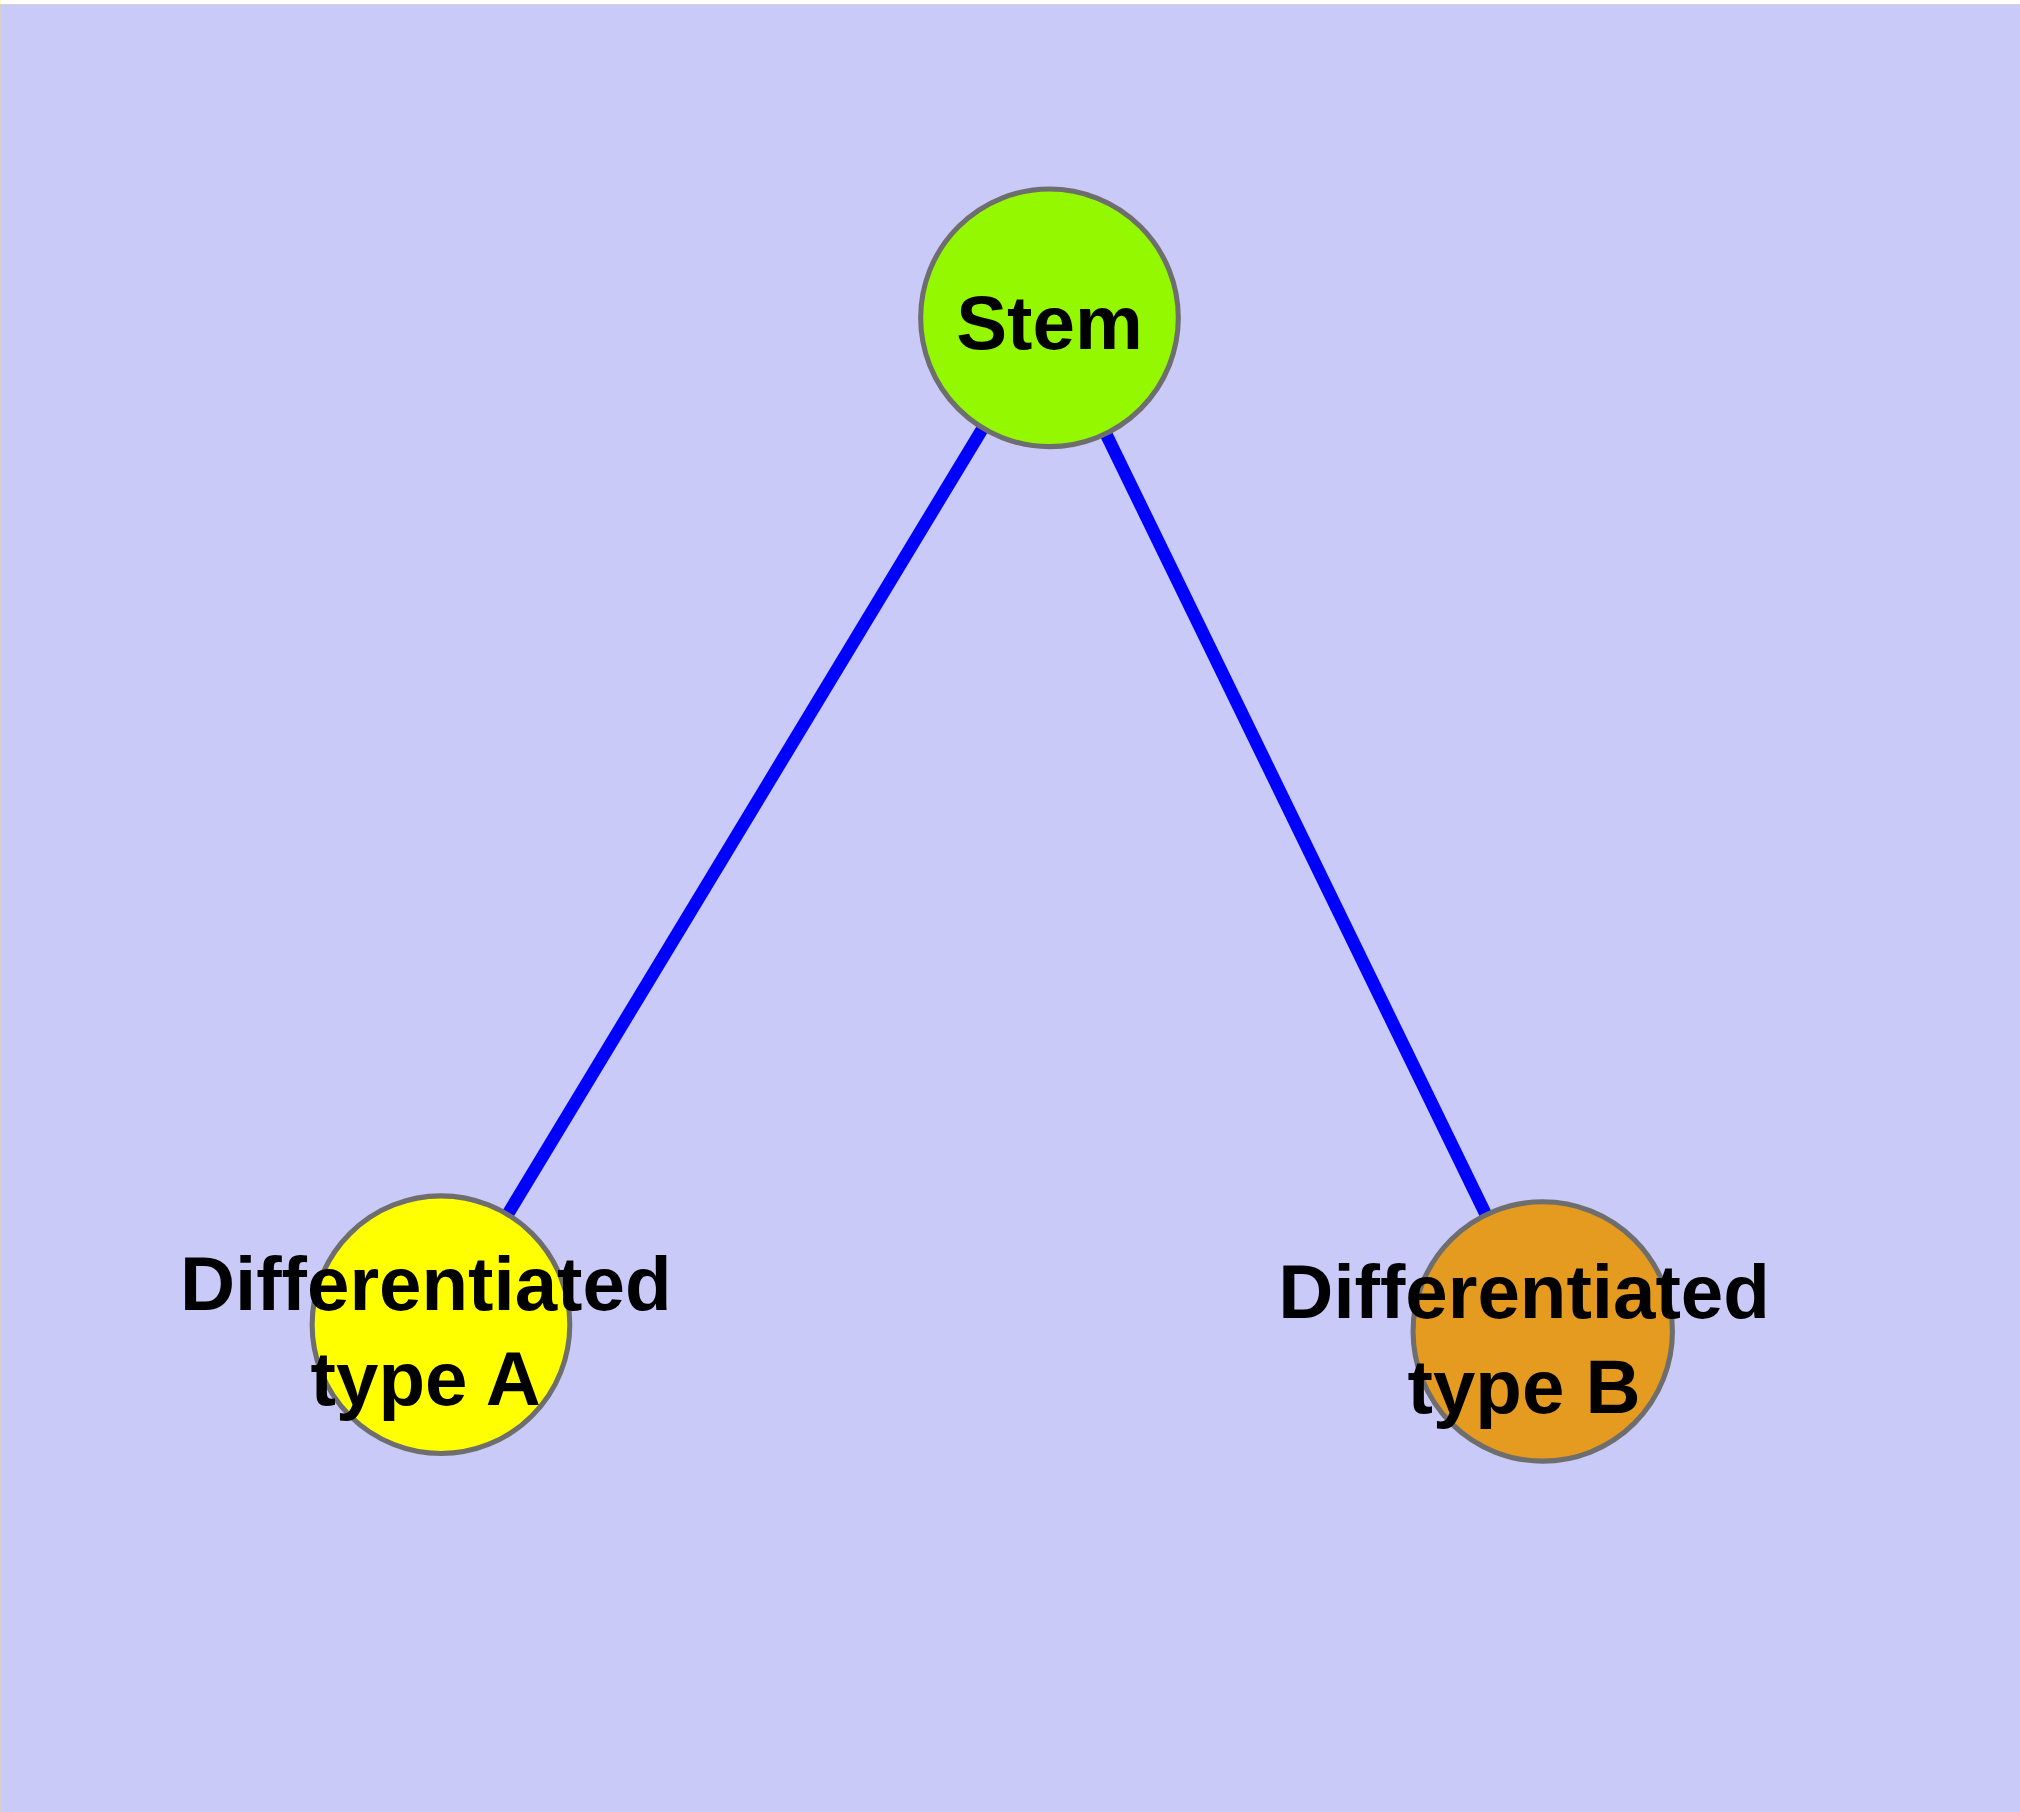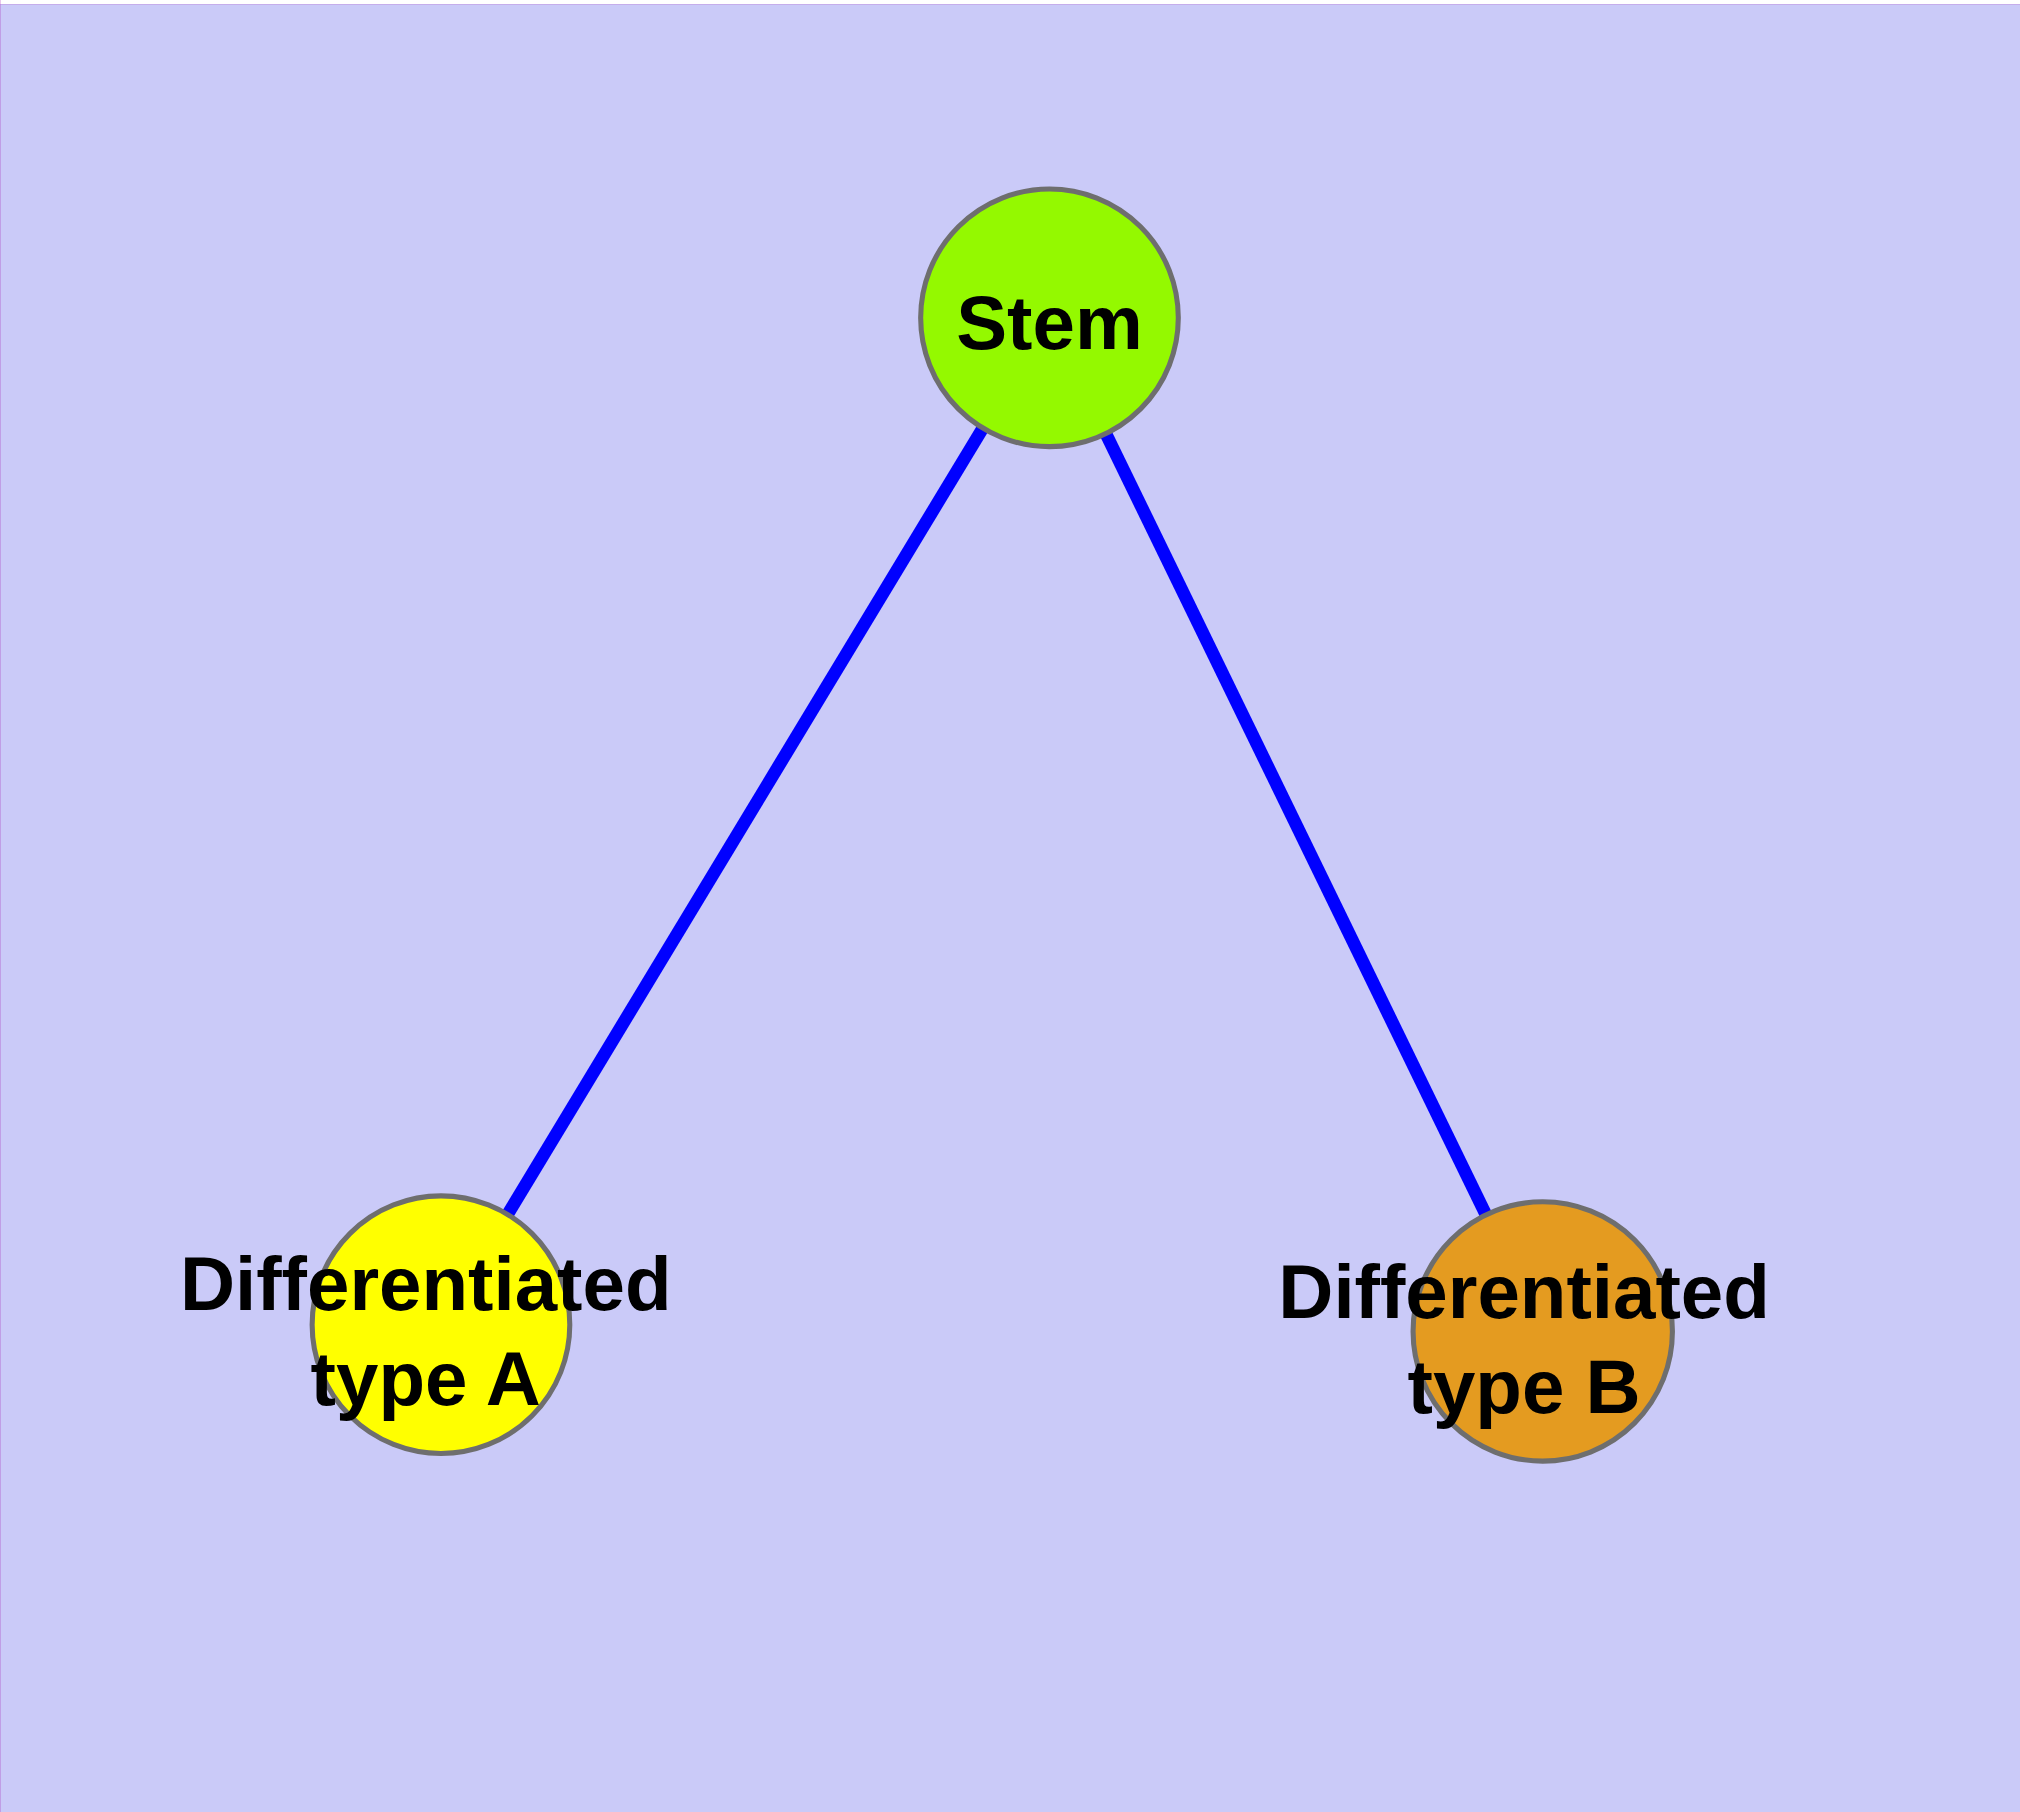--- a/index.html
+++ b/index.html
@@ -5,21 +5,21 @@
 <style>
   html, body {
     margin: 0;
     padding: 0;
     background: #FFFFFF;
   }
   .stage {
     position: relative;
     width: 2021px;
     height: 1812px;
-    background: #a21caf;
+    background: #fde047;
     overflow: hidden;
   }
   svg {
     display: block;
   }
   .node-label {
     font-family: "Liberation Sans", sans-serif;
     font-weight: bold;
     text-anchor: middle;
   }

